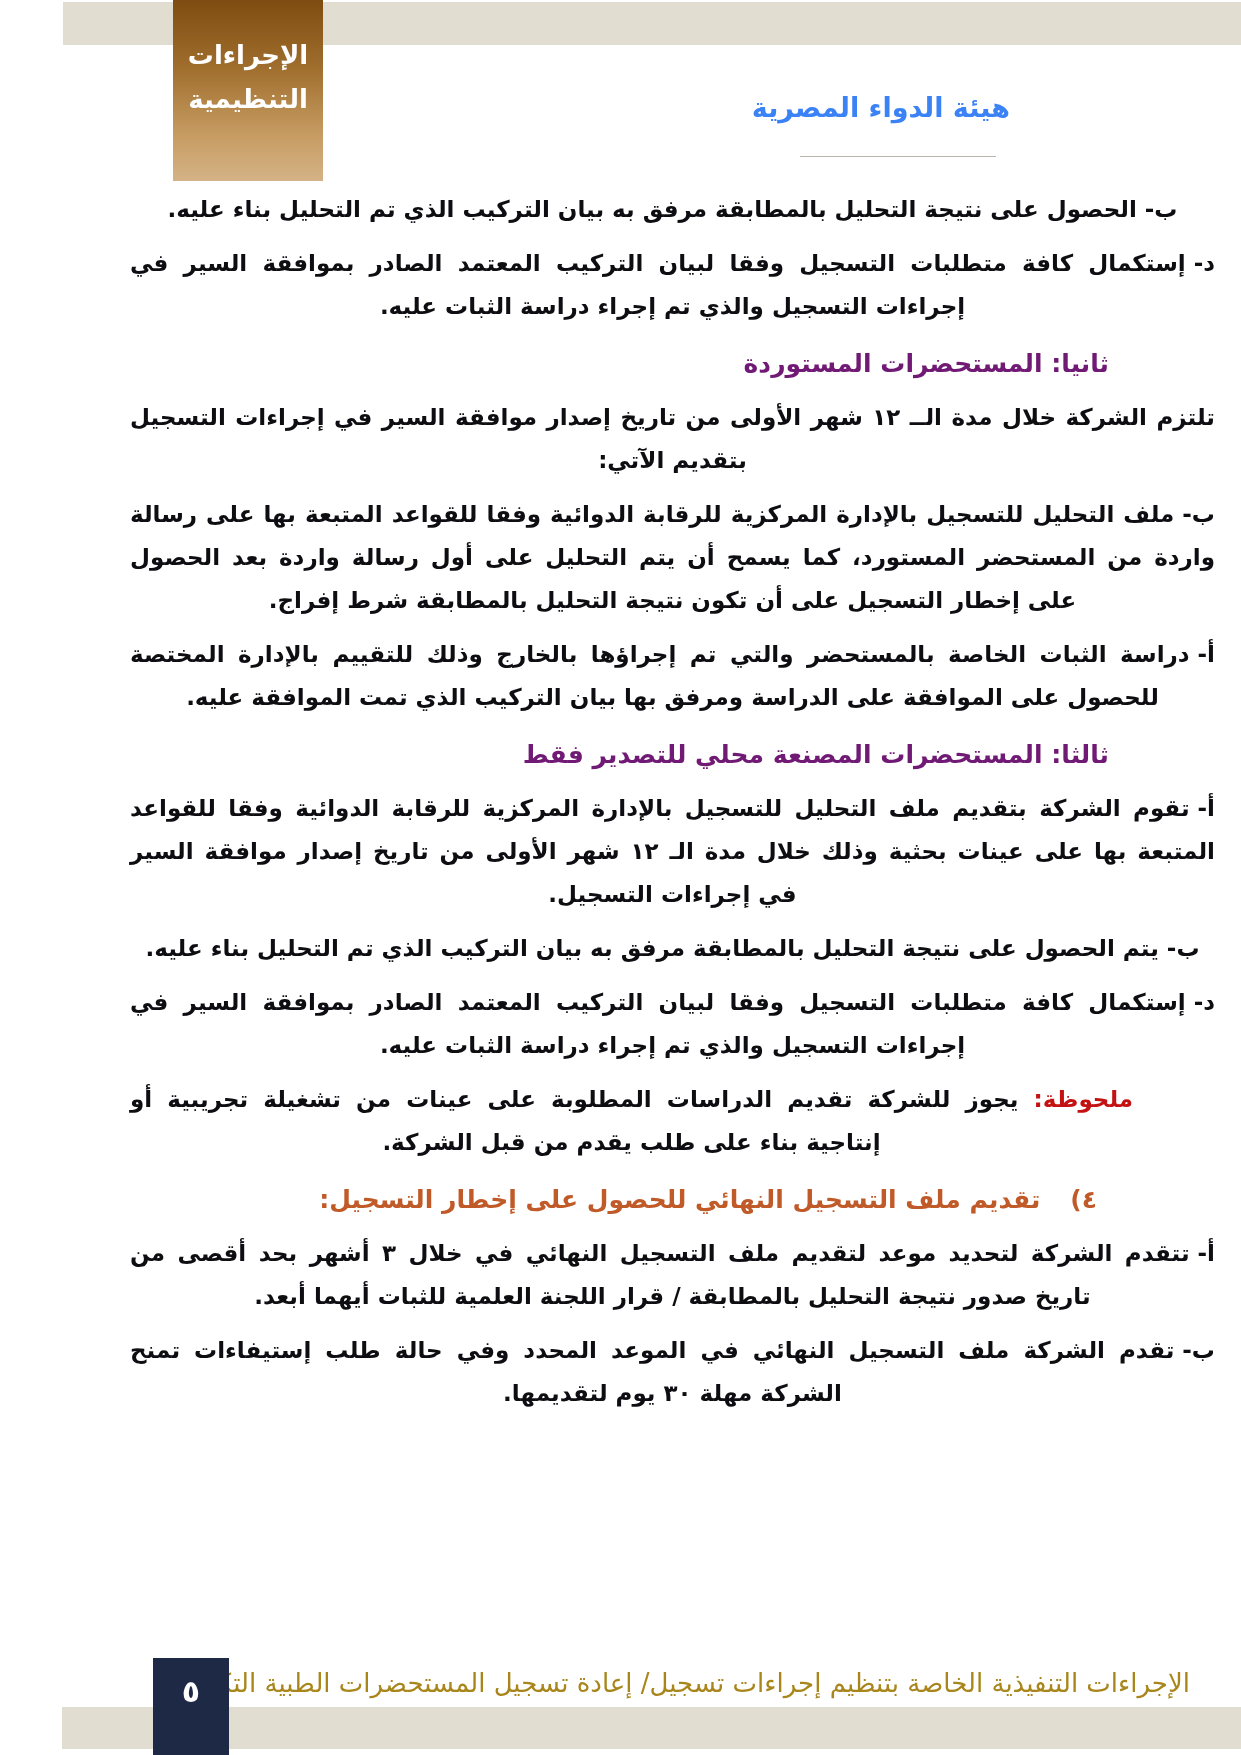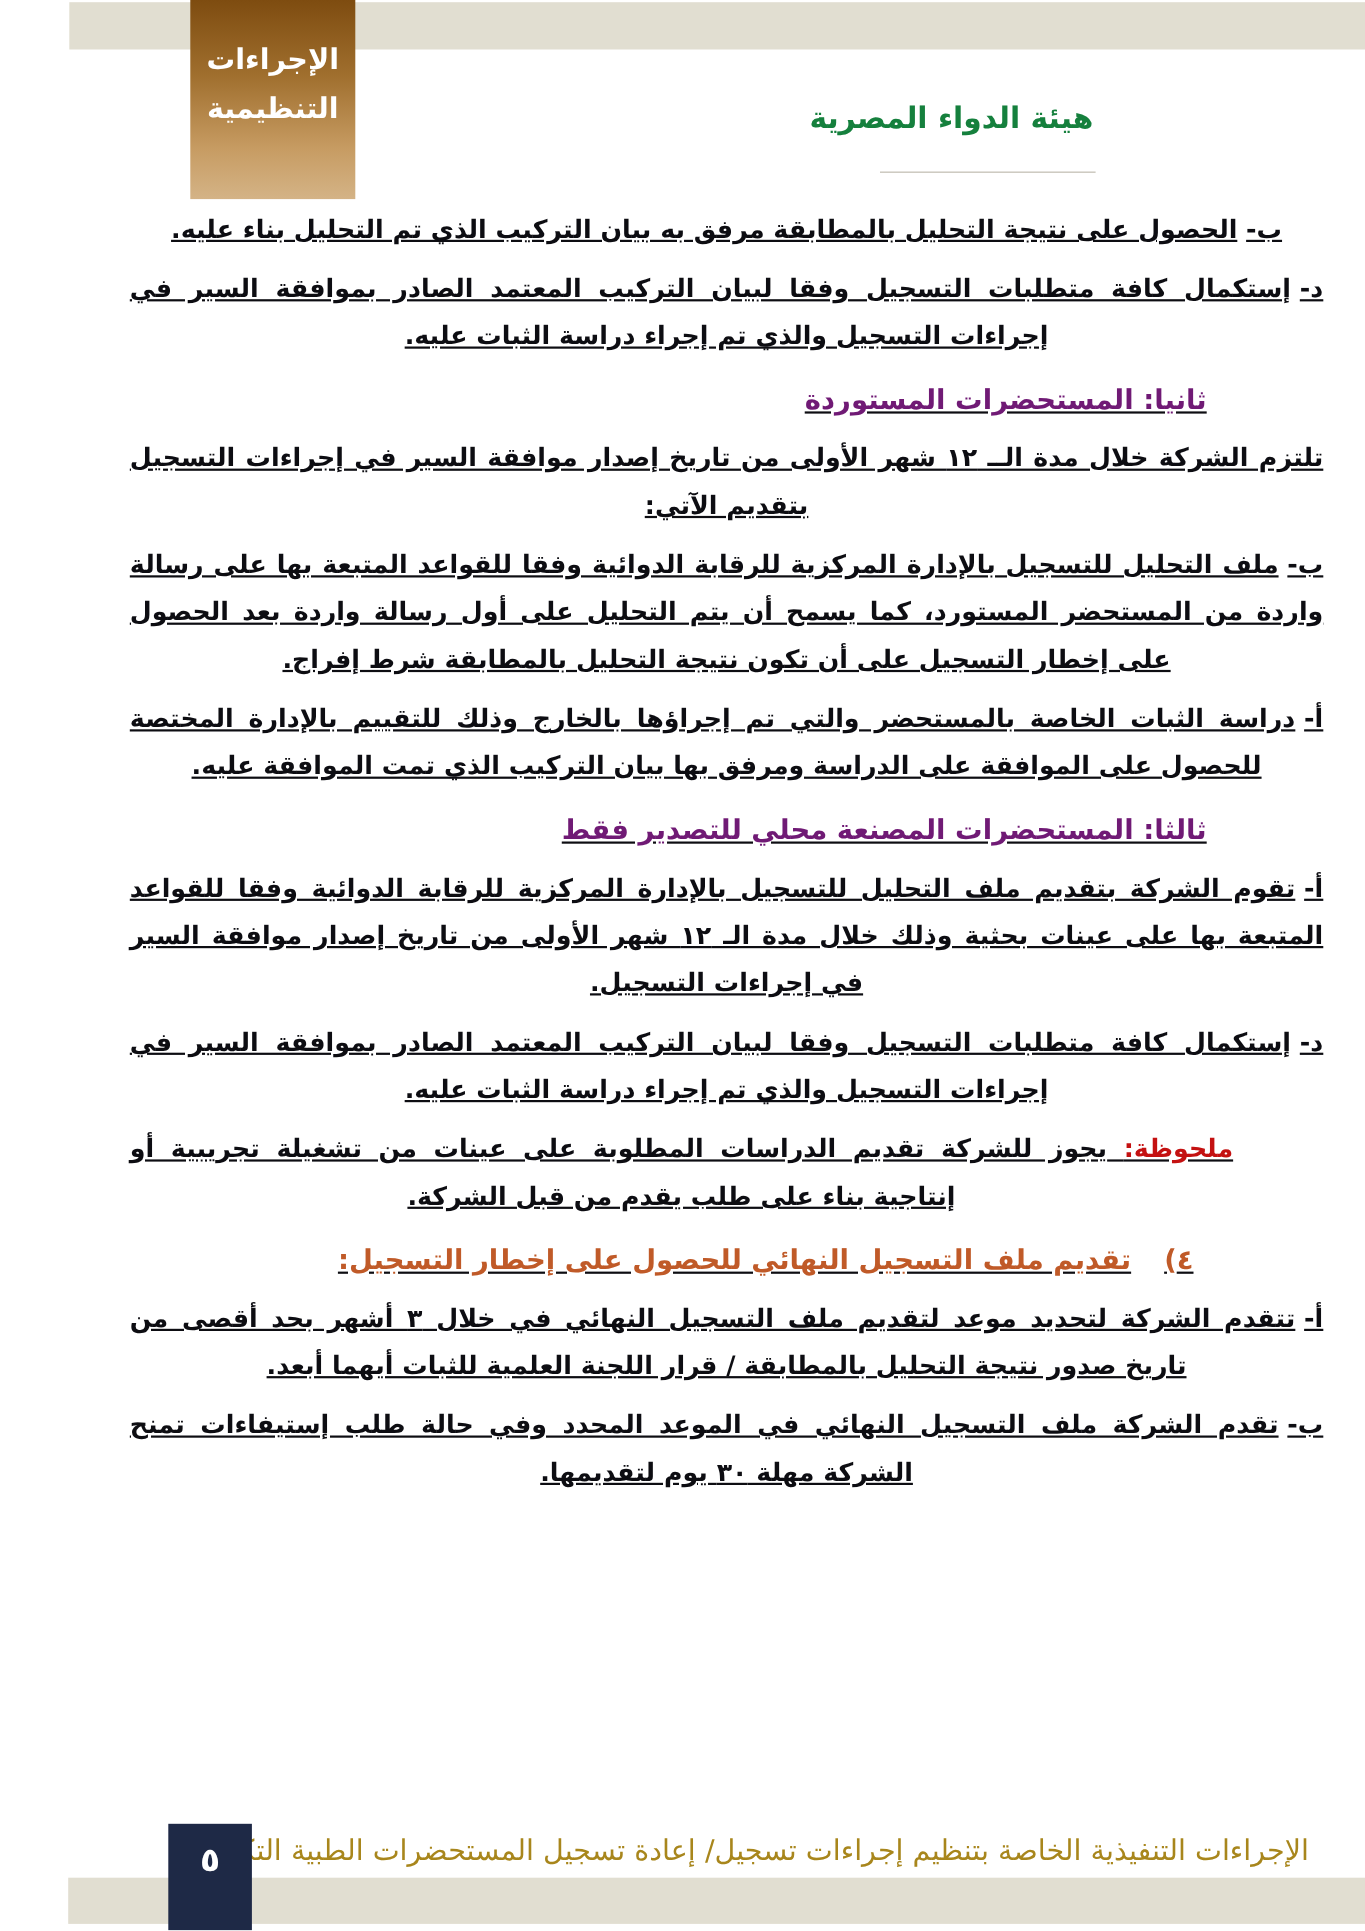--- a/index.html
+++ b/index.html
@@ -12,28 +12,28 @@
   .top-band{position:absolute;left:29px;top:2px;width:1182px;height:43px;background:#e1ded1;}
   .side-tab{
     position:absolute;left:139px;top:0;width:150px;height:181px;z-index:3;
     background:linear-gradient(180deg,#7e4c10 0%,#a06f2e 38%,#c79c63 75%,#d4b386 100%);
     color:#ffffff;font-weight:bold;font-size:26px;text-align:center;
     display:flex;flex-direction:column;justify-content:center;gap:6px;line-height:38px;
     padding-bottom:28px;box-sizing:border-box;
   }
   .logo-wrap{position:absolute;right:0;top:0;width:500px;height:210px;}
   .calligraphy{
-    position:absolute;right:281px;top:92px;color:#15803d;font-weight:bold;
+    position:absolute;right:265px;top:92px;color:#3b82f6;font-weight:bold;
     font-size:27px;white-space:nowrap;direction:rtl;
   }
   .callig-underline{position:absolute;right:279px;top:156px;width:196px;height:1px;background:#b9b5a8;}
   
   .doc-body{
-    position:absolute;left:84px;top:188px;width:1085px;direction:rtl;
-    color:#0d0d12;font-weight:bold;font-size:23px;line-height:43px;text-decoration:underline;
+    position:absolute;left:96px;top:188px;width:1085px;direction:rtl;
+    color:#0d0d12;font-weight:bold;font-size:23px;line-height:43px;
   }
   .doc-body p{margin:0 0 11px 0;}
   .item,.intro,.note{text-align:justify;text-align-last:center;}
   .marker{padding-left:8px;}
   .h{font-size:25px;font-weight:bold;text-align:right;margin:14px 0 11px 0;line-height:43px;}
   .h-blue{color:#701a75;padding-left:0;padding-right:106px;}
   .h-orange{color:#c05a28;padding-right:118px;}
   .hnum{margin-inline-end:30px;}
   .note-label{color:#c41111;}
   .note{padding-right:82px;}
@@ -68,20 +68,21 @@
 
   <main class="doc-body" dir="rtl">
       <p class="item"><span class="marker">ب-</span><span>الحصول على نتيجة التحليل بالمطابقة مرفق به بيان التركيب الذي تم التحليل بناء عليه.</span></p>
       <p class="item"><span class="marker">د-</span><span>إستكمال كافة متطلبات التسجيل وفقا لبيان التركيب المعتمد الصادر بموافقة السير في إجراءات التسجيل والذي تم إجراء دراسة الثبات عليه.</span></p>
       <h2 class="h h-blue">ثانيا: المستحضرات المستوردة</h2>
       <p class="intro">تلتزم الشركة خلال مدة الــ ١٢ شهر الأولى من تاريخ إصدار موافقة السير في إجراءات التسجيل بتقديم الآتي:</p>
       <p class="item"><span class="marker">ب-</span><span>ملف التحليل للتسجيل بالإدارة المركزية للرقابة الدوائية وفقا للقواعد المتبعة بها على رسالة واردة من المستحضر المستورد، كما يسمح أن يتم التحليل على أول رسالة واردة بعد الحصول على إخطار التسجيل على أن تكون نتيجة التحليل بالمطابقة شرط إفراج.</span></p>
       <p class="item"><span class="marker">أ-</span><span>دراسة الثبات الخاصة بالمستحضر والتي تم إجراؤها بالخارج وذلك للتقييم بالإدارة المختصة للحصول على الموافقة على الدراسة ومرفق بها بيان التركيب الذي تمت الموافقة عليه.</span></p>
       <h2 class="h h-blue">ثالثا: المستحضرات المصنعة محلي للتصدير فقط</h2>
       <p class="item"><span class="marker">أ-</span><span>تقوم الشركة بتقديم ملف التحليل للتسجيل بالإدارة المركزية للرقابة الدوائية وفقا للقواعد المتبعة بها على عينات بحثية وذلك خلال مدة الـ ١٢ شهر الأولى من تاريخ إصدار موافقة السير في إجراءات التسجيل.</span></p>
+      <p class="item"><span class="marker">ب-</span><span>يتم الحصول على نتيجة التحليل بالمطابقة مرفق به بيان التركيب الذي تم التحليل بناء عليه.</span></p>
       <p class="item"><span class="marker">د-</span><span>إستكمال كافة متطلبات التسجيل وفقا لبيان التركيب المعتمد الصادر بموافقة السير في إجراءات التسجيل والذي تم إجراء دراسة الثبات عليه.</span></p>
       <p class="note"><span class="note-label">ملحوظة:</span> <span>يجوز للشركة تقديم الدراسات المطلوبة على عينات من تشغيلة تجريبية أو إنتاجية بناء على طلب يقدم من قبل الشركة.</span></p>
       <h2 class="h h-orange"><span class="hnum">٤)</span><span>تقديم ملف التسجيل النهائي للحصول على إخطار التسجيل:</span></h2>
       <p class="item"><span class="marker">أ-</span><span>تتقدم الشركة لتحديد موعد لتقديم ملف التسجيل النهائي في خلال ٣ أشهر بحد أقصى من تاريخ صدور نتيجة التحليل بالمطابقة / قرار اللجنة العلمية للثبات أيهما أبعد.</span></p>
       <p class="item"><span class="marker">ب-</span><span>تقدم الشركة ملف التسجيل النهائي في الموعد المحدد وفي حالة طلب إستيفاءات تمنح الشركة مهلة ٣٠ يوم لتقديمها.</span></p>
     </main>
 
   <div class="bottom-band"></div>
   <div class="page-num-box">
     <span>٥</span>

